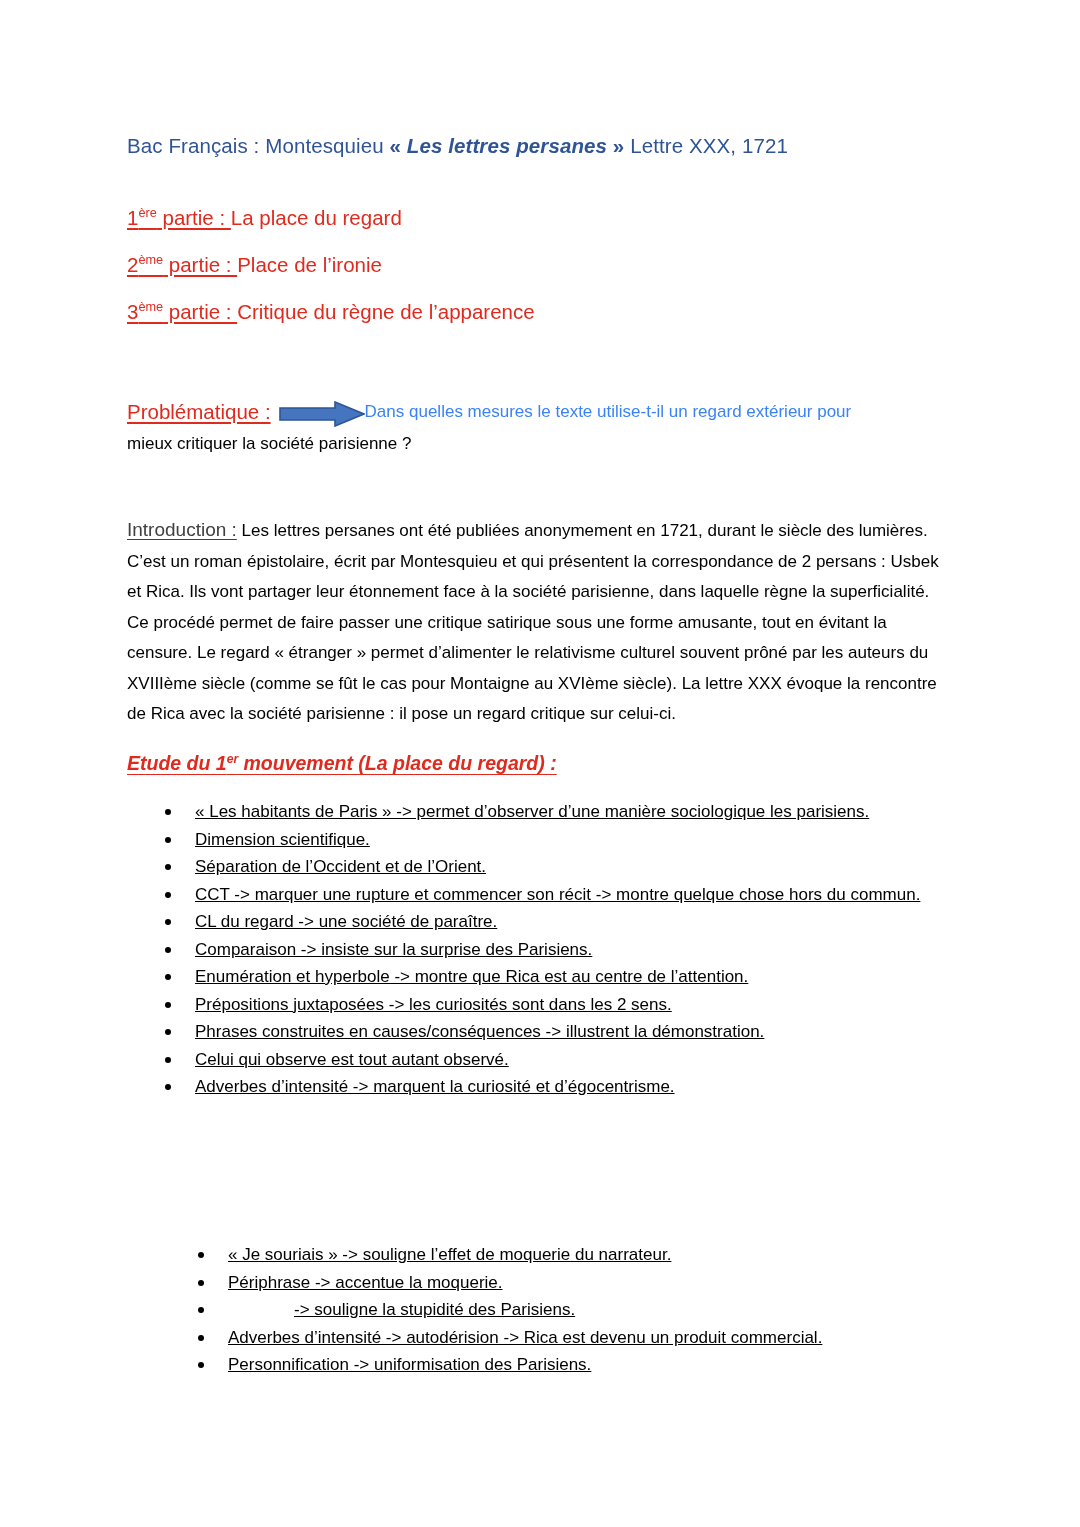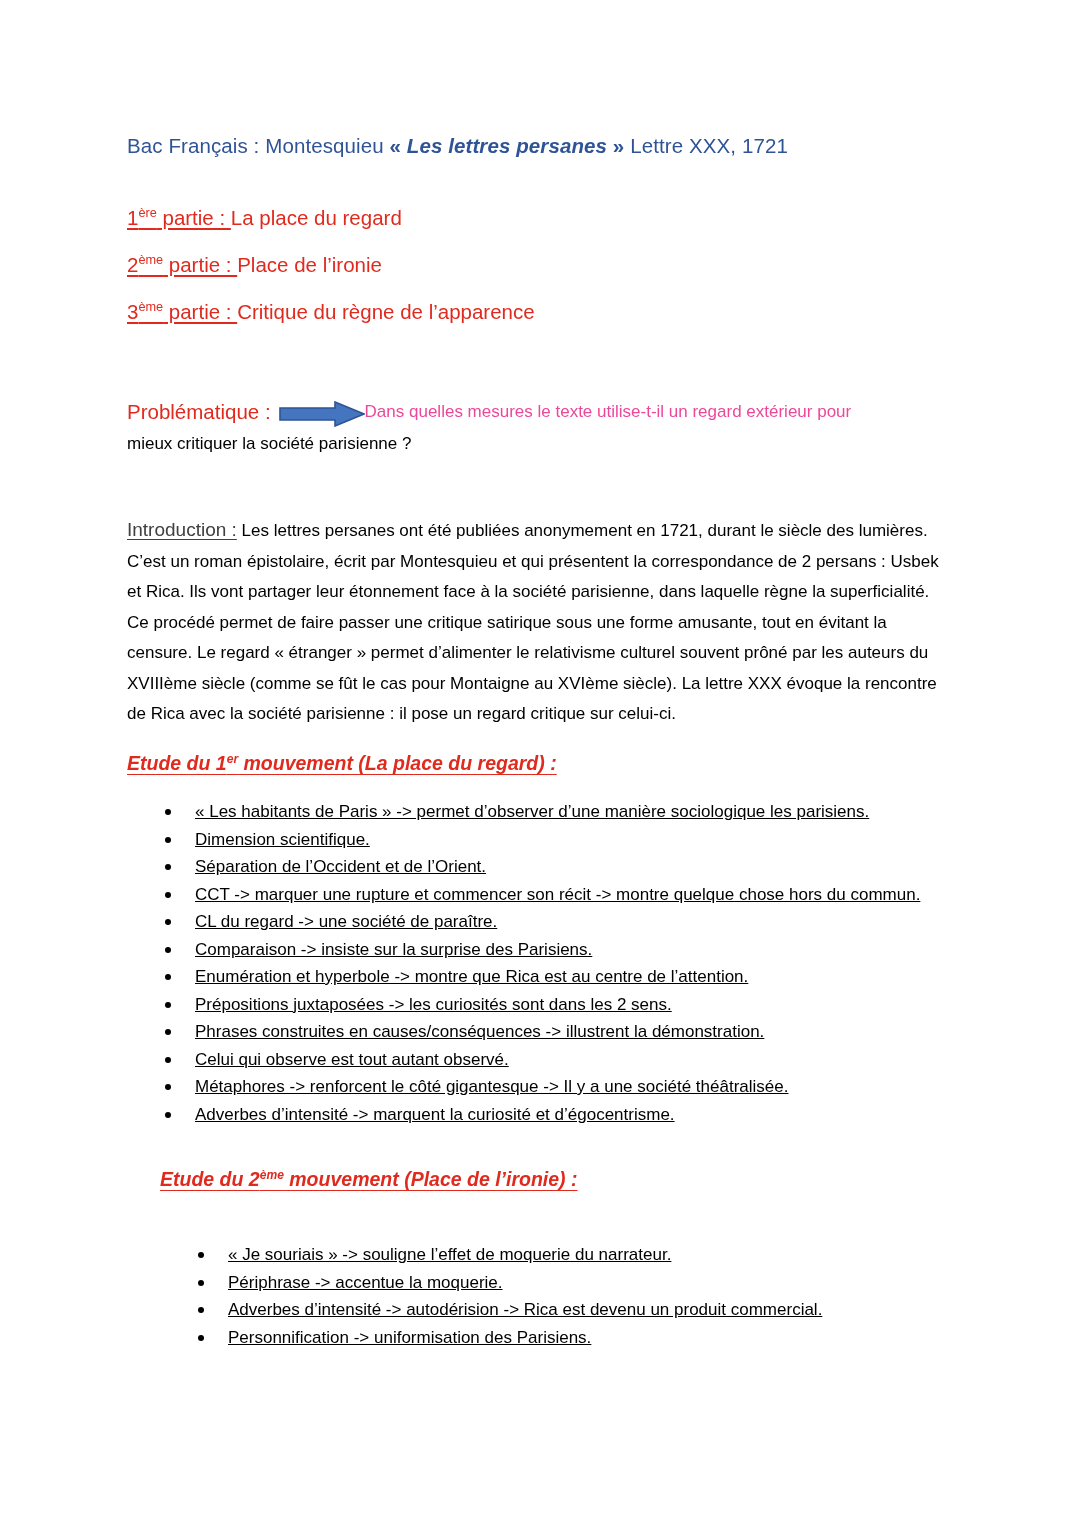--- a/index.html
+++ b/index.html
@@ -80,38 +80,39 @@
     width: 818px;
   }
   .prob-row {
     position: relative;
     min-height: 30px;
   }
   .prob-label {
     font-size: 20.5px;
     line-height: 28px;
     color: #E02A1E;
+    text-decoration: underline;
     text-underline-offset: 3px;
     display: inline-block;
     vertical-align: top;
   }
   .arrow-wrap {
     display: inline-block;
     width: 86px;
     height: 26px;
     vertical-align: top;
     margin-left: 8px;
     position: relative;
     top: 3px;
   }
   .arrow-wrap svg { display: block; }
   .prob-q {
     font-size: 17px;
     line-height: 28px;
-    color: #ec4899;
+    color: #3b82f6;
     display: inline;
     vertical-align: top;
   }
   .prob-q2 {
     font-size: 17px;
     line-height: 28px;
     color: #000000;
     display: block;
     margin-top: 2px;
   }
@@ -233,28 +234,25 @@
     <li>« Les habitants de Paris » -&gt; permet d’observer d’une manière sociologique les parisiens.</li>
     <li>Dimension scientifique.</li>
     <li>Séparation de l’Occident et de l’Orient.</li>
     <li>CCT -&gt; marquer une rupture et commencer son récit -&gt; montre quelque chose hors du commun.</li>
     <li>CL du regard -&gt; une société de paraître.</li>
     <li>Comparaison -&gt; insiste sur la surprise des Parisiens.</li>
     <li>Enumération et hyperbole -&gt; montre que Rica est au centre de l’attention.</li>
     <li>Prépositions juxtaposées -&gt; les curiosités sont dans les 2 sens.</li>
     <li>Phrases construites en causes/conséquences -&gt; illustrent la démonstration.</li>
     <li>Celui qui observe est tout autant observé.</li>
-    <li>Métaphores -&gt; renforcent le côté gigantesque -&gt; Il y a une société théâtralisée.</li>
     <li>Adverbes d’intensité -&gt; marquent la curiosité et d’égocentrisme.</li>
   </ul>
 
-  <div class="sec-heading" id="sec2-heading">
-    <span>Etude du 2</span><sup>ème</sup><span> mouvement (Place de l’ironie) :</span>
-  </div>
 
   <ul class="bullets" id="sec2-list">
     <li>« Je souriais » -&gt; souligne l’effet de moquerie du narrateur.</li>
     <li>Périphrase -&gt; accentue la moquerie.</li>
+    <li><span class="pre-space"></span><span>-&gt; souligne la stupidité des Parisiens.</span></li>
     <li>Adverbes d’intensité -&gt; autodérision -&gt; Rica est devenu un produit commercial.</li>
     <li>Personnification -&gt; uniformisation des Parisiens.</li>
   </ul>
 
 </div>
 
 </body></html>

